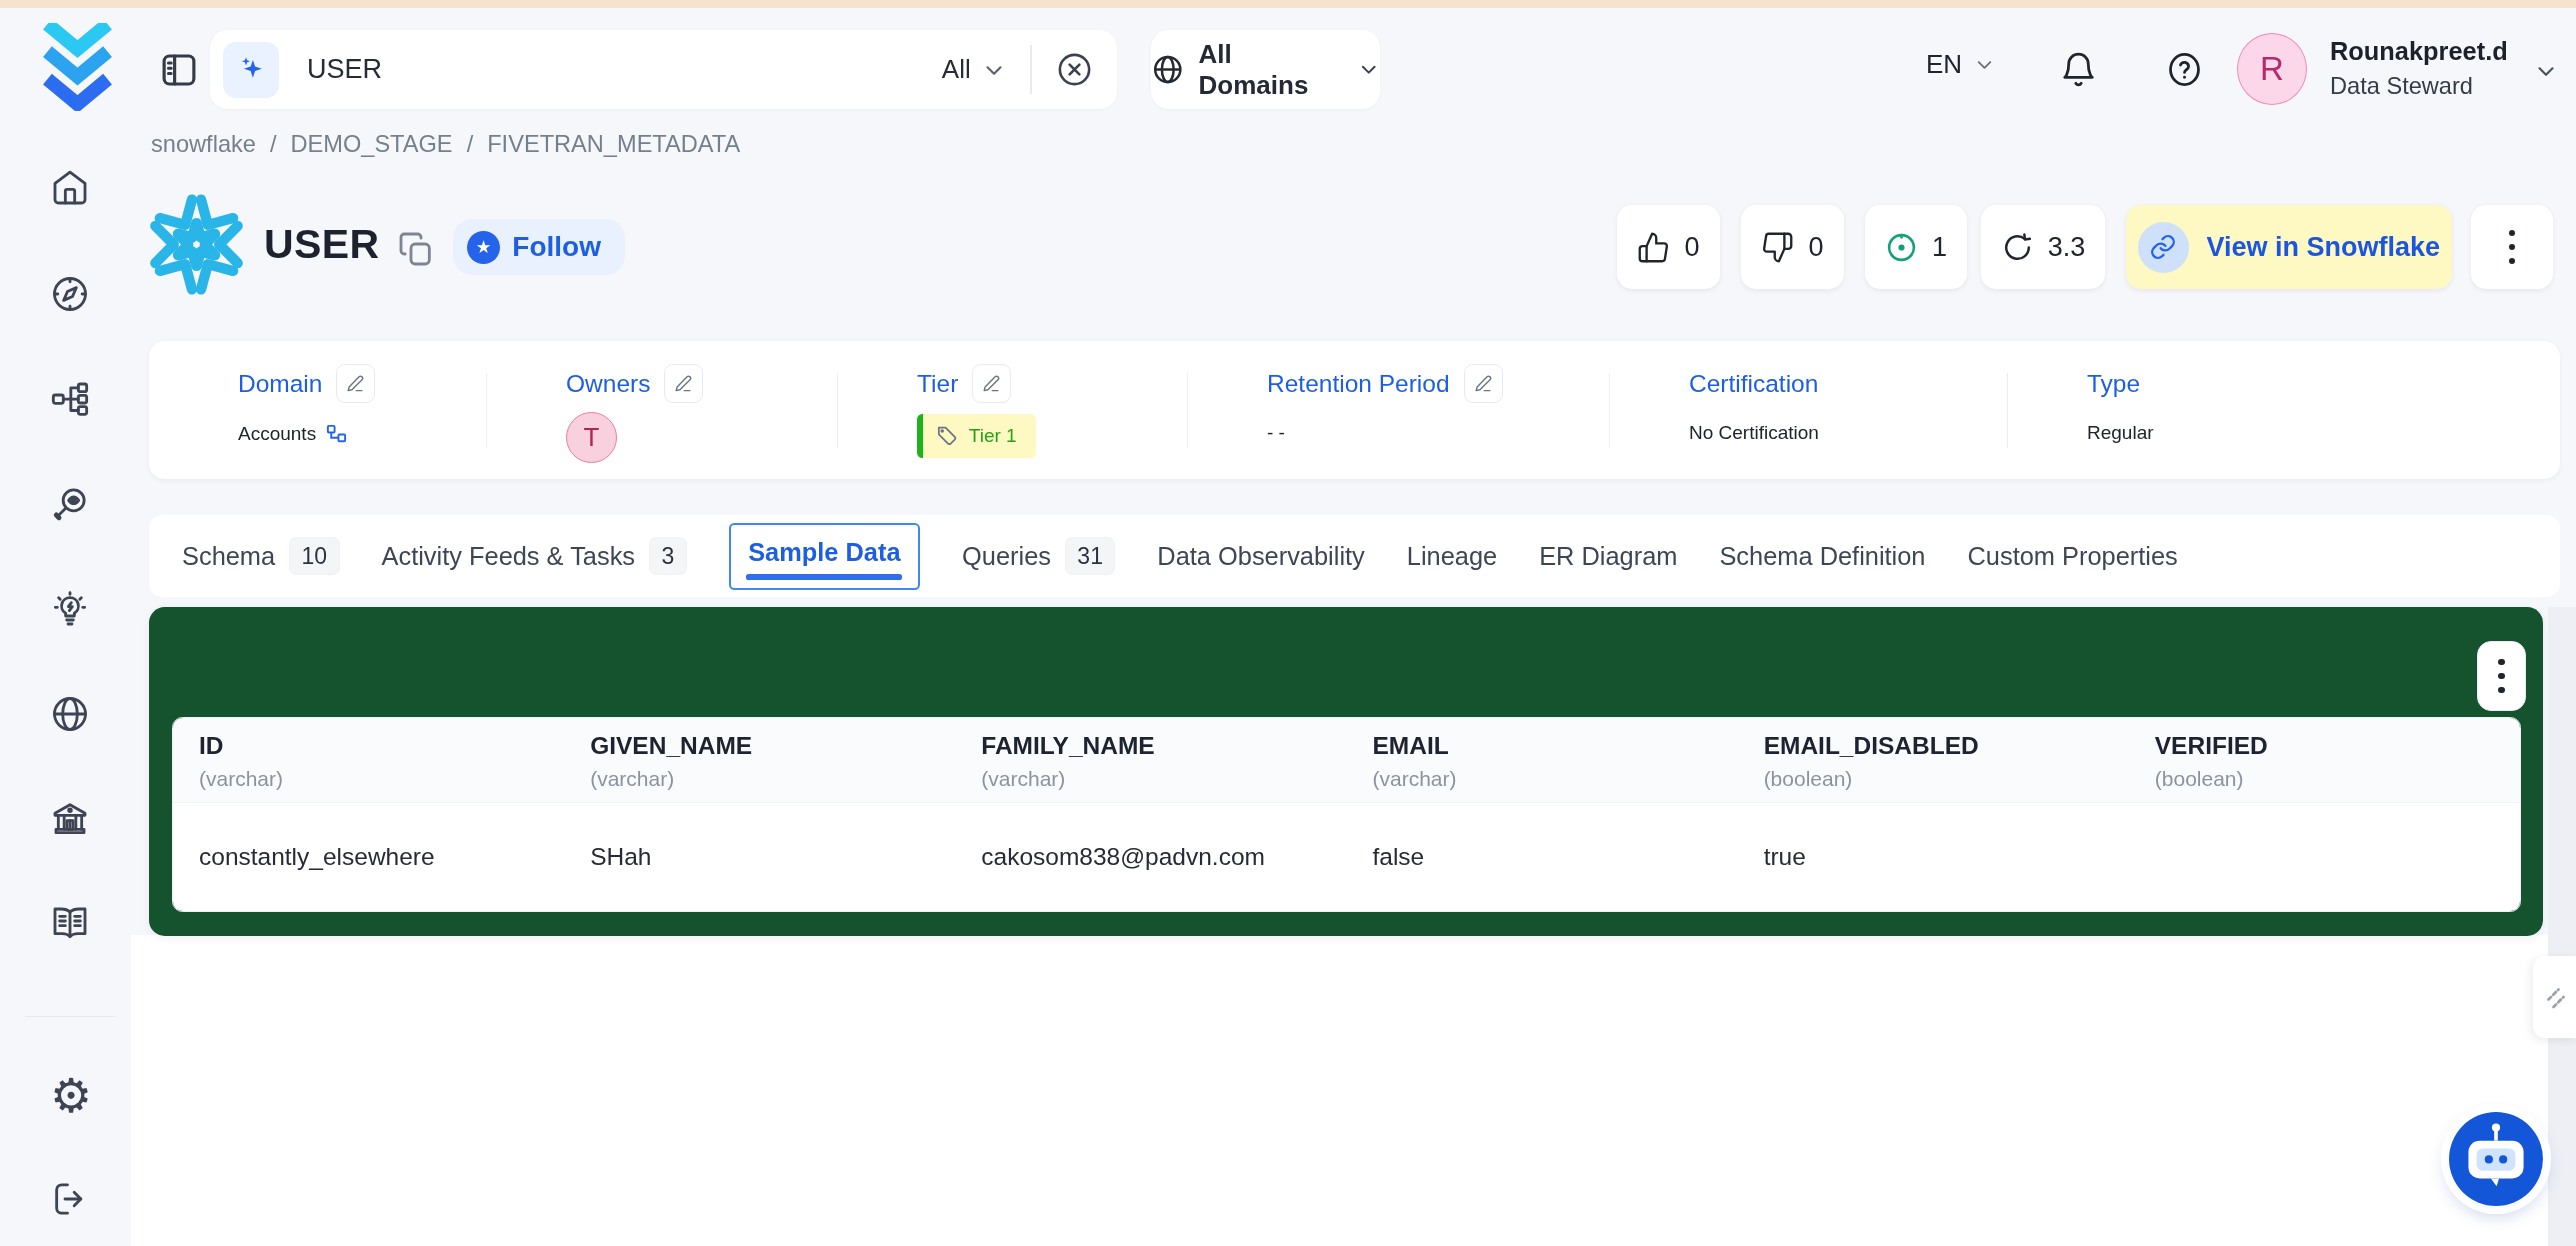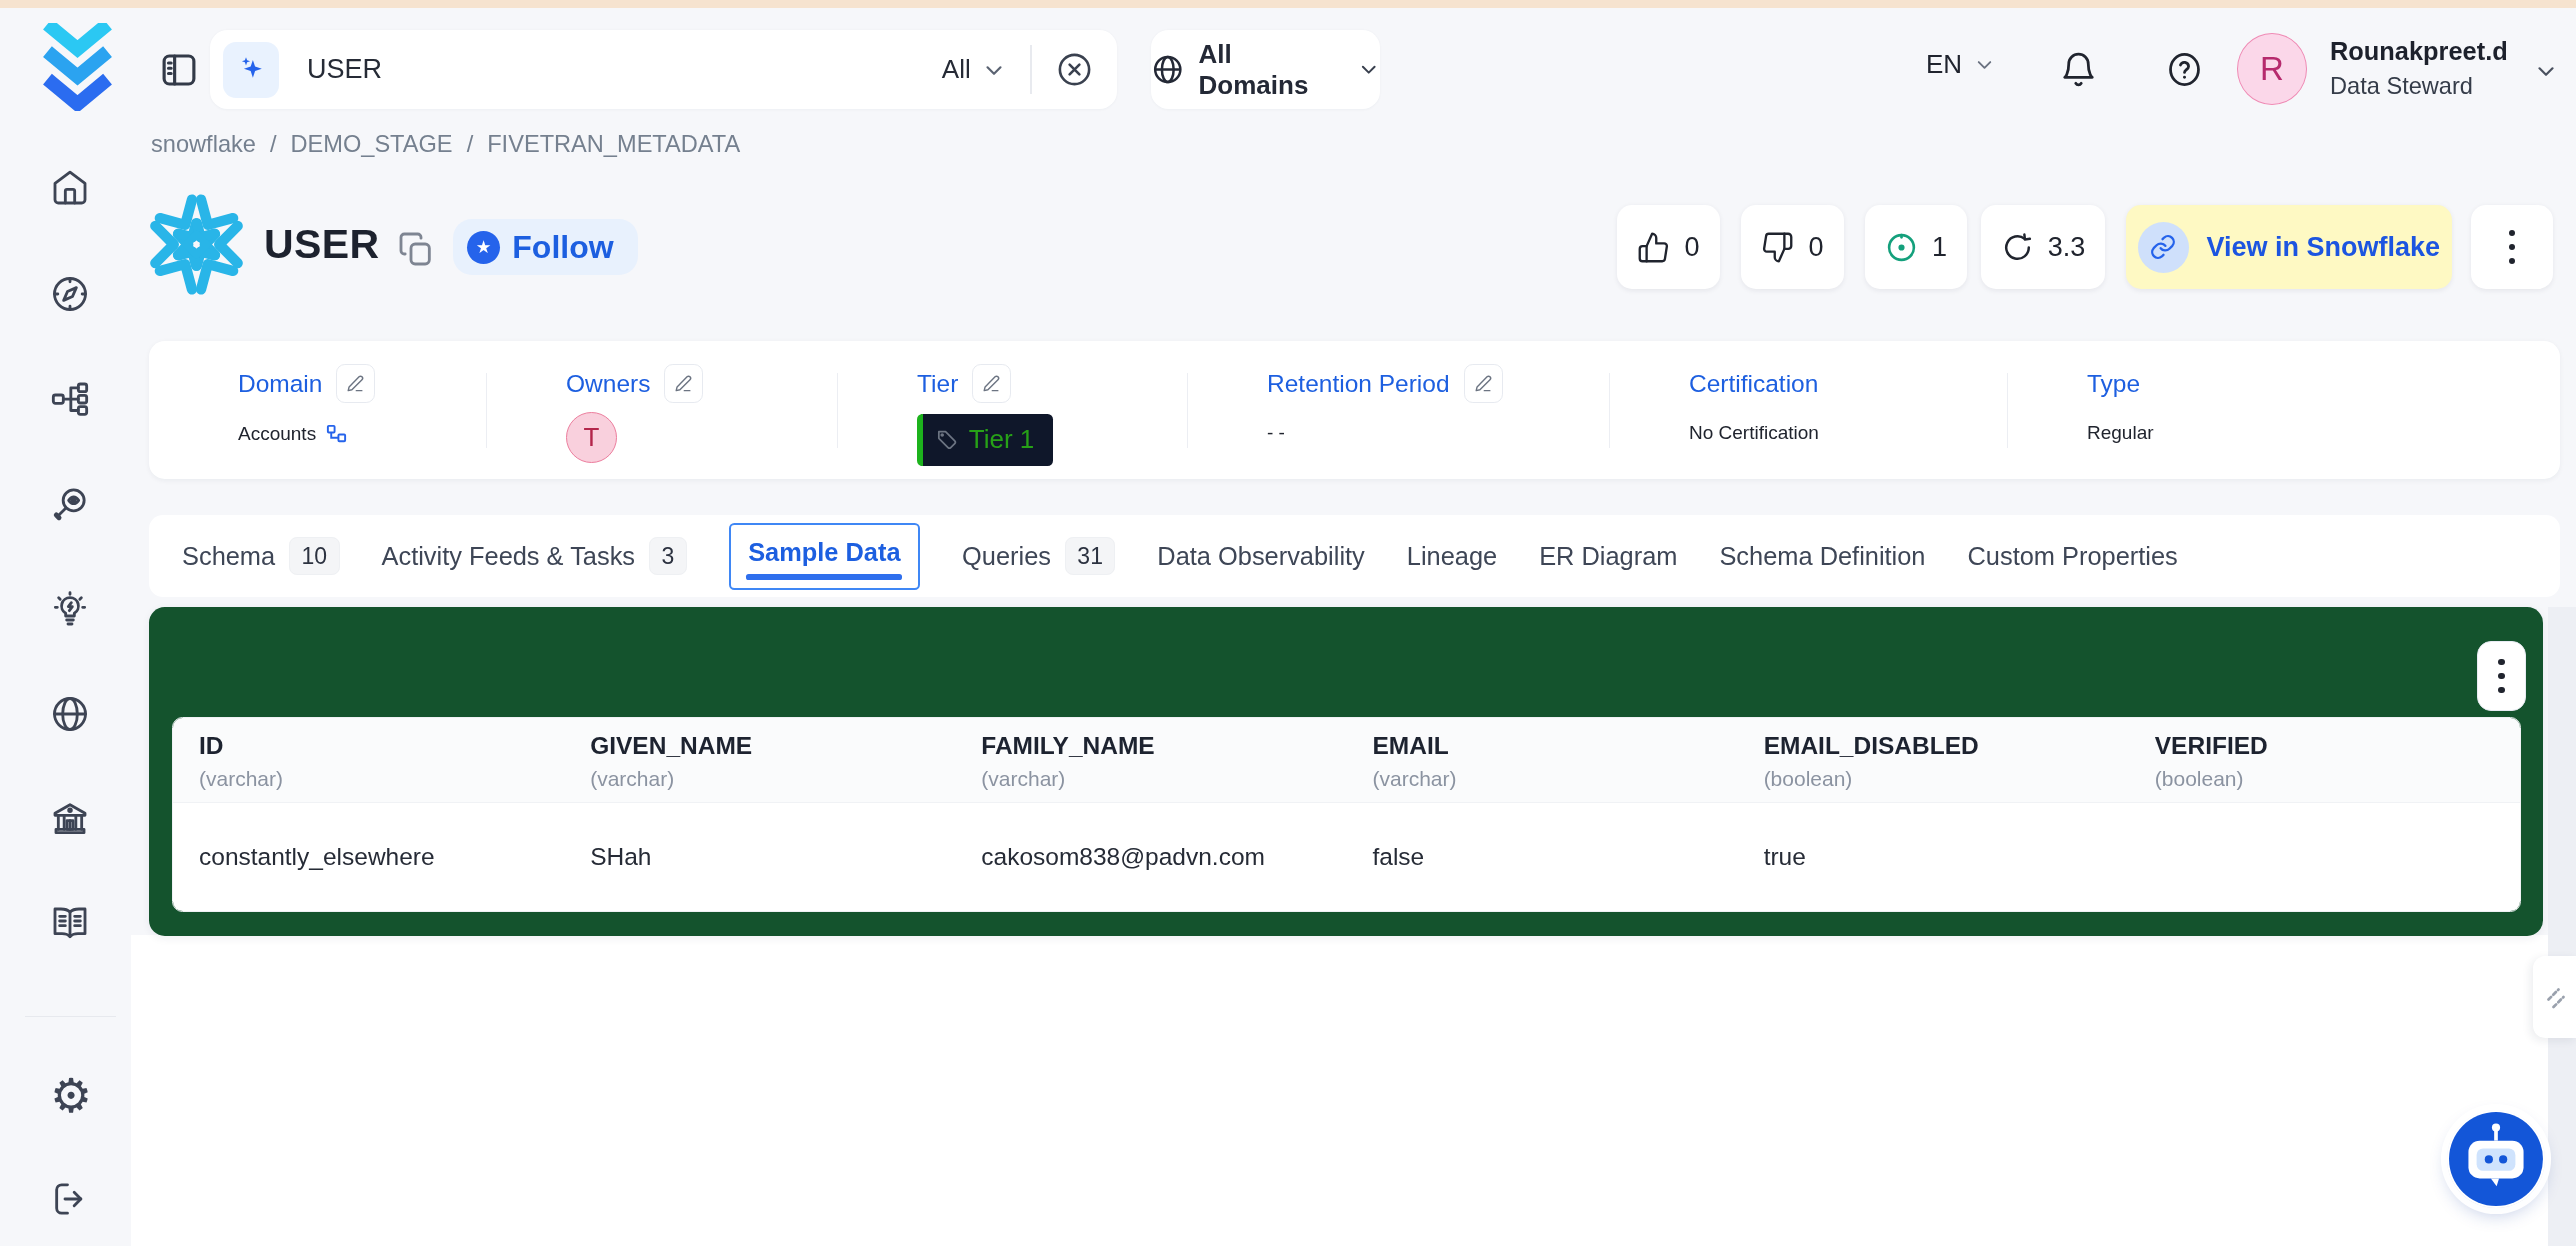--- a/index.html
+++ b/index.html
@@ -48,21 +48,21 @@
   
   .breadcrumb { left:151px; top:131px; display:flex; gap:14px; font-size:23.6px; color:#75808f; }
   .breadcrumb .crumb { cursor:pointer; }
   .sf-logo { left:145px; top:193px; width:103px; height:103px; }
   .page-title { left:264px; top:221px; font-size:41px; font-weight:700; color:#1d222e; letter-spacing:0.4px; }
   .copy-btn { left:396px; top:229px; width:40px; height:40px; cursor:pointer; }
   .follow { left:453px; top:219px; height:56px; padding:0 24.5px 0 14px; border-radius:19px; background:#e8f1fd;
             display:flex; align-items:center; gap:12.3px; cursor:pointer; }
   .follow-star { width:33px; height:33px; border-radius:50%; background:#2563eb; color:#fff; font-size:17.5px;
                  display:flex; align-items:center; justify-content:center; }
-  .follow-lbl { font-size:32px; font-weight:600; color:#1d5fe0; }
+  .follow-lbl { font-size:28px; font-weight:600; color:#1d5fe0; }
 
   
   .act { top:205px; height:84px; background:#fff; border-radius:15px; box-shadow:0 1.8px 5.3px rgba(25,35,60,.07);
          display:flex; align-items:center; justify-content:center; gap:14px; font-size:27px; color:#20242e; cursor:pointer; }
   .b-up   { left:1617px; width:103px; }
   .b-down { left:1741px; width:103px; }
   .b-watch{ left:1865px; width:102px; }
   .b-score{ left:1981px; width:124px; }
   .b-view { left:2126px; width:326px; background:#fef9c3; gap:17.5px; }
   .b-view .lbl { font-size:27px; font-weight:700; color:#1c55e0; }
@@ -77,22 +77,22 @@
   .sum-col { position:relative; padding:23px 0 0 79px; }
   .sum-col:not(:last-child)::after { content:""; position:absolute; right:0; top:31.5px; bottom:31.5px; width:0.9px; background:#eceef3; }
   .c0 { width:338px; padding-left:89px; } .c1 { width:351px; } .c2 { width:350px; }
   .c3 { width:422px; } .c4 { width:398px; } .c5 { width:284px; } .c6 { width:269px; }
   .sum-label { display:flex; align-items:center; gap:14px; font-size:24.5px; font-weight:500; color:#1d5fe0; height:39px; }
   .edit-btn { width:39px; height:39px; border:1.3px solid #e7eaf0; border-radius:8.8px; background:#fff;
               display:flex; align-items:center; justify-content:center; cursor:pointer; }
   .sum-value { margin-top:19px; font-size:19px; color:#20242e; display:flex; align-items:center; gap:9px; }
   .owner-avatar { width:51px; height:51px; border-radius:50%; background:#f9d0dd; border:1.8px solid #ec7d9d;
                   display:flex; align-items:center; justify-content:center; font-size:26px; color:#b3264b; margin-top:8.8px; cursor:pointer; }
-  .tier-chip { margin-top:10.5px; display:inline-flex; align-items:center; gap:10.5px; background:#0f172a; border-left:6.1px solid #1db31d;
-               border-radius:5.3px; padding:10.5px 19px 10.5px 12.3px; font-size:26px; color:#27a117; cursor:pointer; }
+  .tier-chip { margin-top:10.5px; display:inline-flex; align-items:center; gap:10.5px; background:#fef9c3; border-left:6.1px solid #1db31d;
+               border-radius:5.3px; padding:10.5px 19px 10.5px 12.3px; font-size:19px; color:#27a117; cursor:pointer; }
   .domain-link { color:#20242e; cursor:pointer; }
 
   
   .tabs { left:149px; top:515px; width:2411px; height:82px; background:#fff; border-radius:14px;
           display:flex; align-items:center; padding-left:33px; gap:42px; }
   .tab { display:flex; align-items:center; gap:14px; font-size:25.4px; color:#3e4656; font-weight:500; cursor:pointer; white-space:nowrap; }
   .tab .cnt { background:#f4f5f7; border:0.9px solid #eef0f3; border-radius:7.9px; padding:4.4px 11.4px; font-size:23px; color:#2c3240; }
   .tab-active { position:relative; border:2.6px solid #3f87f5; border-radius:5.3px; padding:13px 17.5px 21px 17.5px; margin:-13px 0; }
   .tab-active .tlabel { color:#1d5fe0; font-weight:700; }
   .tab-active::after { content:""; position:absolute; left:15.8px; right:15.8px; bottom:7.9px; height:5.3px; background:#2f6fed; border-radius:2.6px; }

